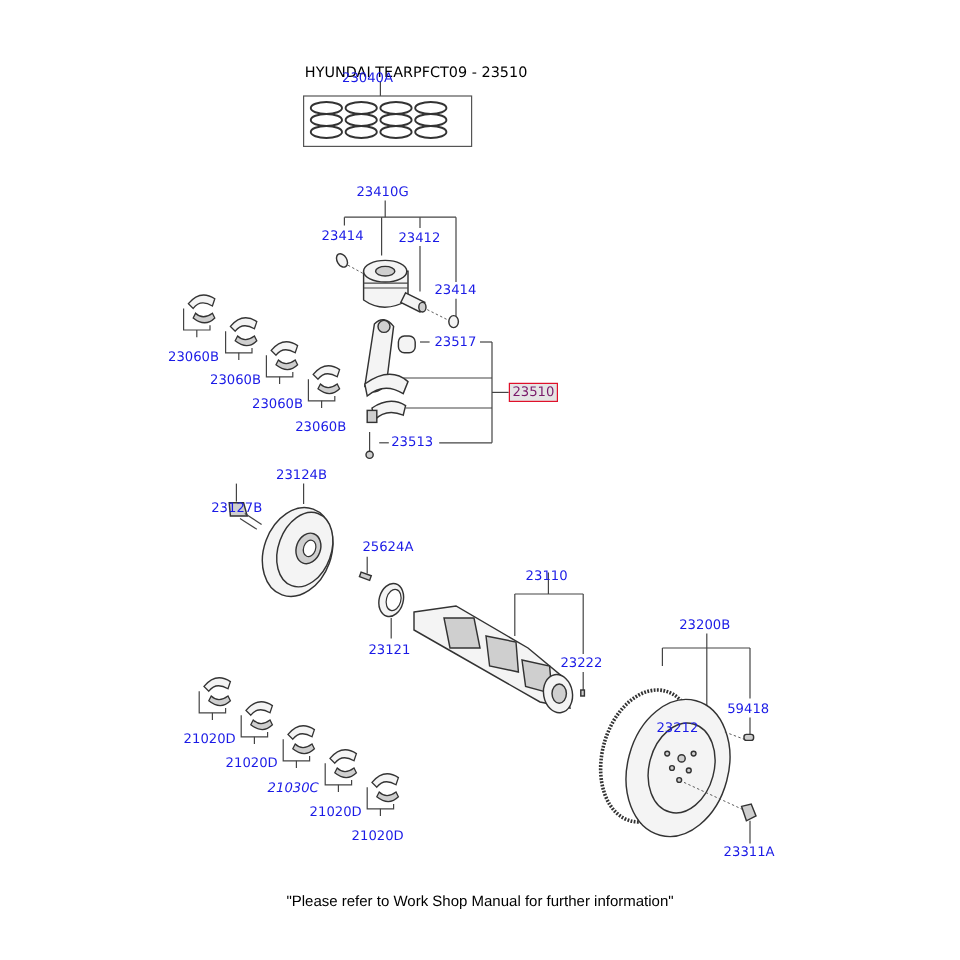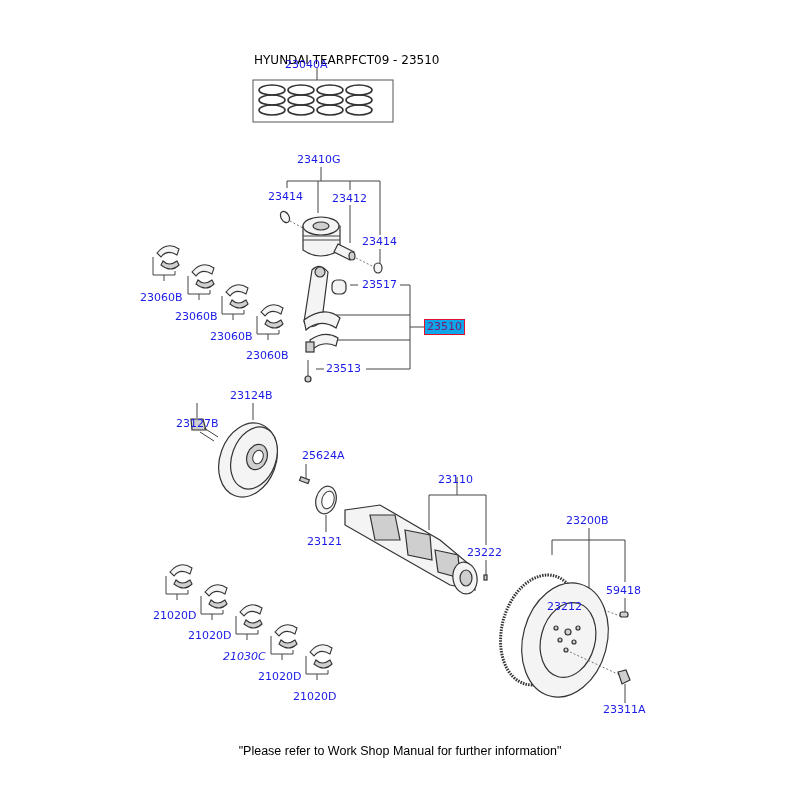--- a/index.html
+++ b/index.html
@@ -1,21 +1,21 @@
 <!DOCTYPE html>
 <html><head>
 <meta charset="utf-8">
 <style>
   html, body { margin: 0; padding: 0; background: #ffffff; }
   body { width: 800px; height: 800px; position: relative; overflow: hidden;
          font-family: "DejaVu Sans", sans-serif; }
   #diagram { position: absolute; left: 0; top: 0; width: 800px; height: 800px; }
   .lbl { position: absolute; color: #1a1ae6; font-size: 11px; line-height: 14px;
          white-space: nowrap; cursor: pointer; font-family: "DejaVu Sans", sans-serif; }
-  .lbl.hl { background: #0ea5e9; border: 1px solid #e0102a; color: #7a1a6a; padding: 0 2px; }
+  .lbl.hl { background: #e5e5e5; border: 1px solid #e0102a; color: #7a1a6a; padding: 0 2px; }
   .title { position: absolute; left: 254px; top: 53px; font-size: 12px; color: #000;
            white-space: nowrap; font-family: "DejaVu Sans", sans-serif; text-align: right; }
   .note { position: absolute; left: 0; width: 800px; top: 744px; text-align: center;
           font-size: 12.5px; color: #000; font-family: "Liberation Sans", sans-serif; }
   svg .ln { stroke: #444; stroke-width: 1; fill: none; }
   svg .pt { stroke: #333; stroke-width: 1.2; fill: #f4f4f4; }
   svg .pd { stroke: #333; stroke-width: 1.2; fill: #cfcfcf; }
   svg .dash { stroke: #555; stroke-width: 0.8; stroke-dasharray: 2 2; fill: none; }
 </style>
 </head>

